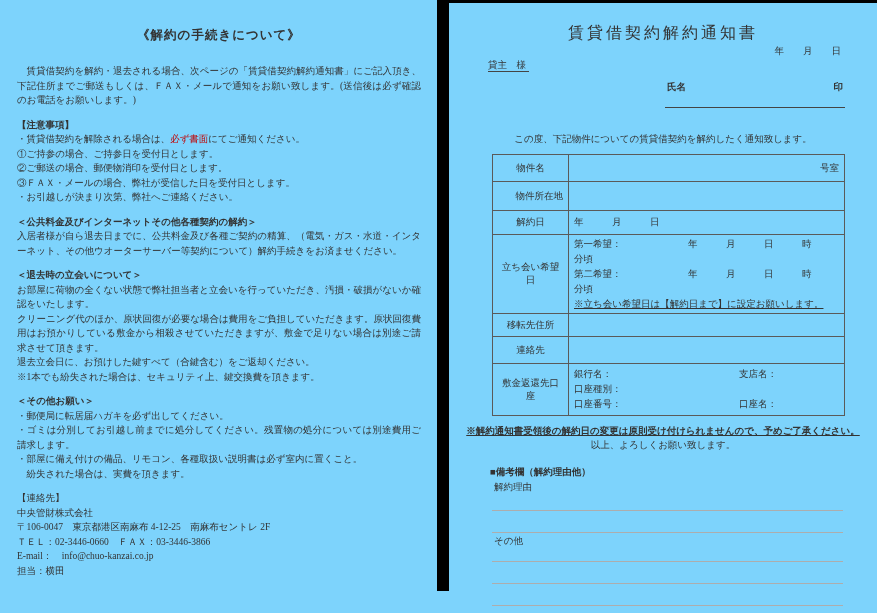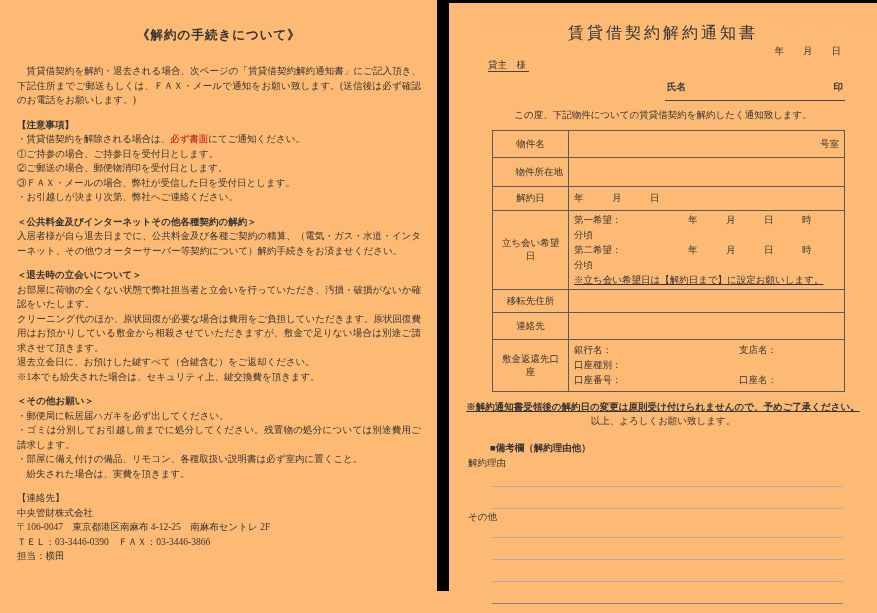--- a/index.html
+++ b/index.html
@@ -1,18 +1,18 @@
 <!DOCTYPE html>
 <html><head>
 <meta charset="utf-8">
 <style>
   * { box-sizing: border-box; }
   html,body { margin:0; padding:0; background:#ffffff; }
   .canvas {
-    position:relative; width:877px; height:613px; background:#fdba74; overflow:hidden;
+    position:relative; width:877px; height:613px; background:#7dd3fc; overflow:hidden;
     font-family:"Liberation Serif","DejaVu Serif",serif; color:#333;
   }
 
   
   .page-left {
     position:absolute; left:0; top:0; width:437px; height:613px;
     padding:20px 16px 0 17px; font-size:9.5px; line-height:14.5px;
     text-align:justify;
   }
   .pl-title { text-align:center; font-weight:bold; font-size:12.5px; letter-spacing:1px;
@@ -26,39 +26,39 @@
   .page-right { position:absolute; left:437px; top:0; width:440px; height:613px; }
   .edge-left { position:absolute; left:0; top:0; width:12px; height:591px; background:#000; }
   .edge-top  { position:absolute; left:0; top:0; width:440px; height:3px; background:#000; }
   .pr { position:absolute; left:12px; top:3px; width:428px; font-size:9.5px; line-height:13px; color:#333; }
 
   .r-title { margin-top:21px; text-align:center; font-size:16px; letter-spacing:3px; line-height:18px; }
   .r-date { margin-top:3px; text-align:right; padding-right:36px; }
   .r-recipient { margin-top:1px; margin-left:39px; }
   .r-recipient span { border-bottom:1px solid #444; padding:0 3px 1px 0; }
   .r-nameline { margin:9px 32px 0 auto; width:180px; display:flex; justify-content:space-between;
-    border-bottom:1px solid #444; font-weight:bold; padding:0 2px 6px 2px; }
-  .r-intro { margin-top:8px; text-align:center; }
+    border-bottom:1px solid #444; font-weight:bold; padding:0 2px 13px 2px; }
+  .r-intro { margin-top:25px; text-align:center; }
 
   table.r-table { margin:8px 0 0 43px; width:353px; border-collapse:collapse; table-layout:fixed; }
   table.r-table td { border:1px solid #5a5a5a; padding:2px 5px; vertical-align:middle; }
   td.lab { width:76px; text-align:center; padding:2px 2px; }
   tr.h1 td { height:27px; } tr.h2 td { height:29px;text-align:right; } tr.h3 td { height:24px; }
   tr.h4 td { height:52px; } tr.h5 td { height:23px; } tr.h6 td { height:27px; } tr.h7 td { height:52px; }
   .unit-right { text-align:right; padding-right:2px; }
   .date-val { padding-left:30px; }
   .meet-line { line-height:15px; }
   .meet-note { font-weight:normal; text-decoration:underline; line-height:14px; }
   .acct-grid { display:grid; grid-template-columns:165px auto; line-height:15px; }
   .acct-single { line-height:15px; }
 
   .r-warning { margin-top:9px; text-align:center; font-weight:bold; text-decoration:underline; }
   .r-closing { margin-top:1px; text-align:center; }
   .r-remarks { margin-top:14px; margin-left:41px; font-weight:bold; }
-  .r-label   { margin-left:19px; margin-top:2px; }
+  .r-label   { margin-left:45px; margin-top:2px; }
   .rule { margin-left:43px; width:351px; border-bottom:1px solid #adadad; }
   .rule.last { border-bottom-color:#858585; }
   .ra { height:17px; } .rb { height:22px; } .rc { height:14px; } .rd { height:22px; }
 </style>
 </head>
 <body>
 
 <div class="canvas">
 
   <div class="page-left">
@@ -93,21 +93,22 @@
       <p>・郵便局に転居届ハガキを必ず出してください。</p>
       <p>・ゴミは分別してお引越し前までに処分してください。残置物の処分については別途費用ご請求します。</p>
       <p>・部屋に備え付けの備品、リモコン、各種取扱い説明書は必ず室内に置くこと。</p>
       <p>　紛失された場合は、実費を頂きます。</p>
     </div>
 
     <div class="sec">
       <p>【連絡先】</p>
       <p>中央管財株式会社</p>
       <p>〒106-0047　東京都港区南麻布 4-12-25　南麻布セントレ 2F</p>
-      <p>ＴＥＬ：03-3446-0390　ＦＡＸ：03-3446-3866</p>
+      <p>ＴＥＬ：02-3446-0660　ＦＡＸ：03-3446-3866</p>
+      <p>E-mail：　info@chuo-kanzai.co.jp</p>
       <p>担当：横田</p>
     </div>
   </div>
 
   <div class="page-right">
     <div class="edge-top"></div>
     <div class="edge-left"></div>
 
     <div class="pr">
       <div class="r-title">賃貸借契約解約通知書</div>

